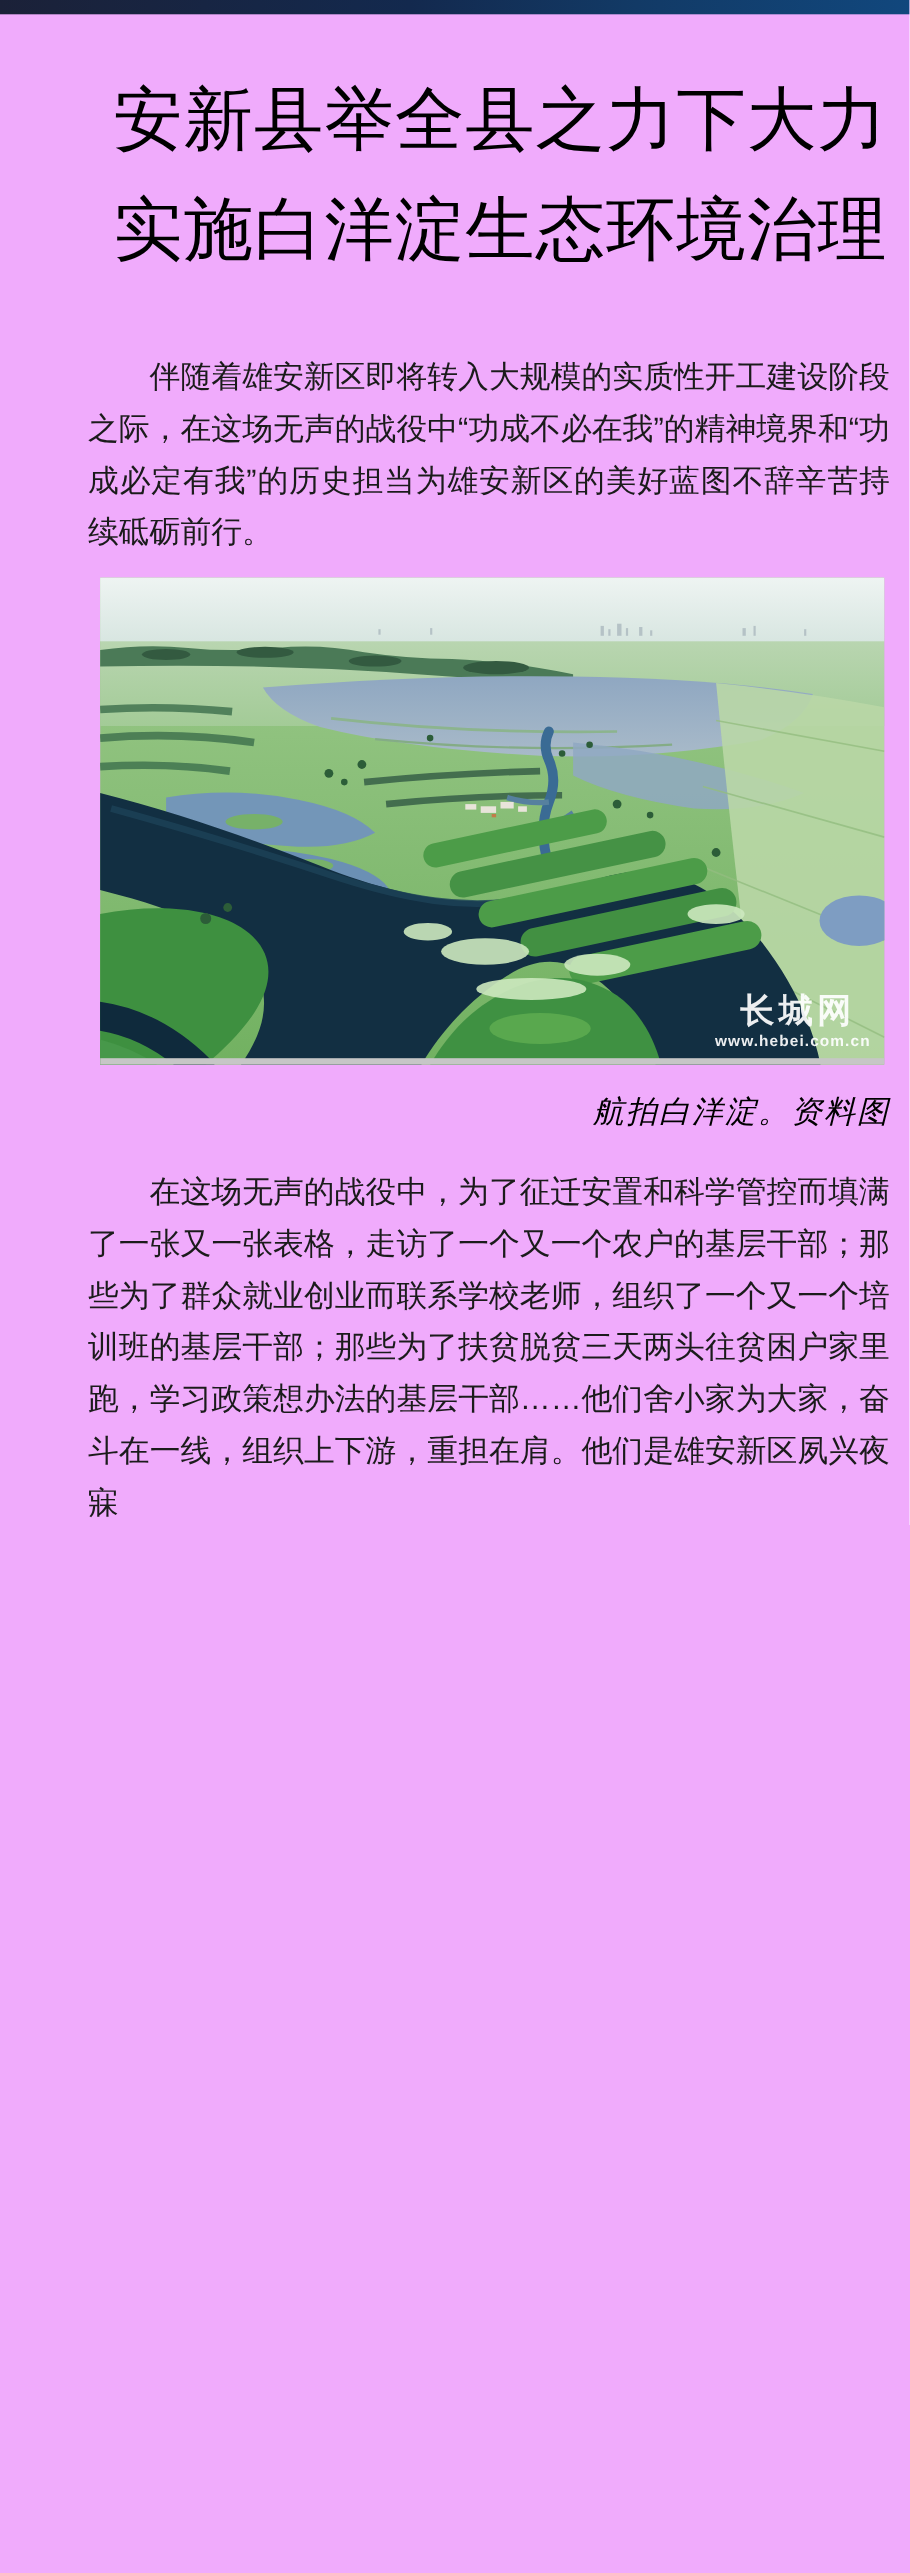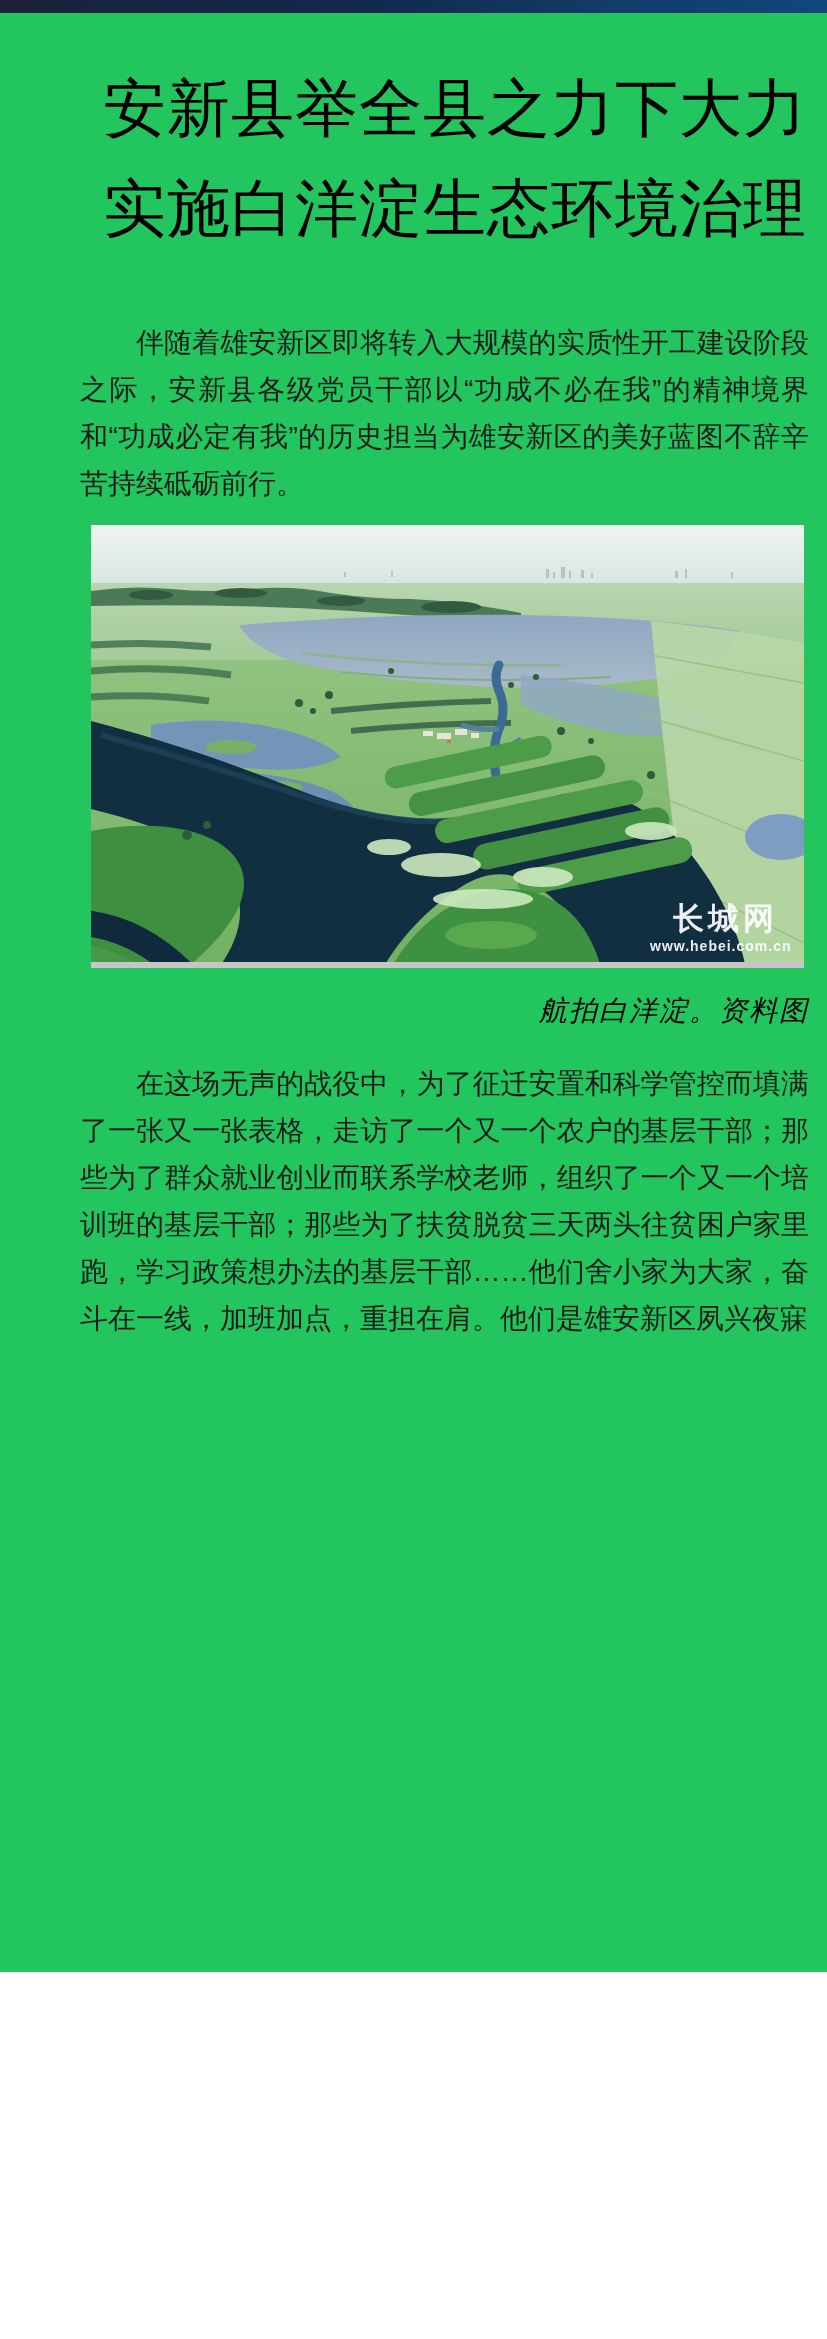--- a/index.html
+++ b/index.html
@@ -1,21 +1,21 @@
 <!DOCTYPE html>
 <html><head>
 <meta charset="utf-8">
 <style>
   html, body { margin: 0; padding: 0; background: #ffffff; }
   .page {
     position: relative;
     width: 827px;
-    height: 1972px;
+    height: 2339px;
     overflow: hidden;
-    background: #22c55e;
+    background: #f0abfc;
     font-family: "Liberation Sans", sans-serif;
   }
   .top-bar {
     width: 827px;
     height: 13px;
     background: linear-gradient(90deg, #1b2138 0%, #13294e 45%, #123a66 70%, #11477d 100%);
   }
   h1.article-title {
     margin: 46px 16px 0 103px;
     font-family: "Liberation Serif", serif;
@@ -69,21 +69,21 @@
 <body>
 
 <div class="page">
 
   <div class="top-bar"></div>
 
   <h1 class="article-title">安新县举全县之力下大力实施白洋淀生态环境治理</h1>
 
   <div class="article-body">
 
-    <p>伴随着雄安新区即将转入大规模的实质性开工建设阶段之际，安新县各级党员干部以“功成不必在我”的精神境界和“功成必定有我”的历史担当为雄安新区的美好蓝图不辞辛苦持续砥砺前行。</p>
+    <p>伴随着雄安新区即将转入大规模的实质性开工建设阶段之际，在这场无声的战役中“功成不必在我”的精神境界和“功成必定有我”的历史担当为雄安新区的美好蓝图不辞辛苦持续砥砺前行。</p>
 
     <figure class="article-figure">
       <svg class="photo-frame" viewBox="0 0 713 443" xmlns="http://www.w3.org/2000/svg" aria-hidden="true">
         <defs>
           <linearGradient id="skyGrad" x1="0" y1="0" x2="0" y2="1">
             <stop offset="0" stop-color="#eef4f2"></stop>
               <stop offset="1" stop-color="#d8e6e1"></stop>
           </linearGradient>
           <linearGradient id="farGrad" x1="0" y1="0" x2="0" y2="1">
             <stop offset="0" stop-color="#c9ddc3"></stop>
@@ -216,16 +216,16 @@
         <g fill="#ffffff" opacity="0.92">
           <text class="wm-title" x="582" y="404">长城网</text>
           <text class="wm-url" x="559" y="426">www.hebei.com.cn</text>
         </g>
 
         <rect x="0" y="437" width="713" height="6" fill="#c6c6c6"></rect>
       </svg>
       <figcaption class="photo-caption">航拍白洋淀。资料图</figcaption>
     </figure>
 
-    <p>在这场无声的战役中，为了征迁安置和科学管控而填满了一张又一张表格，走访了一个又一个农户的基层干部；那些为了群众就业创业而联系学校老师，组织了一个又一个培训班的基层干部；那些为了扶贫脱贫三天两头往贫困户家里跑，学习政策想办法的基层干部……他们舍小家为大家，奋斗在一线，加班加点，重担在肩。他们是雄安新区夙兴夜寐</p>
+    <p>在这场无声的战役中，为了征迁安置和科学管控而填满了一张又一张表格，走访了一个又一个农户的基层干部；那些为了群众就业创业而联系学校老师，组织了一个又一个培训班的基层干部；那些为了扶贫脱贫三天两头往贫困户家里跑，学习政策想办法的基层干部……他们舍小家为大家，奋斗在一线，组织上下游，重担在肩。他们是雄安新区夙兴夜寐</p>
 
   </div>
 </div>
 
 </body></html>

